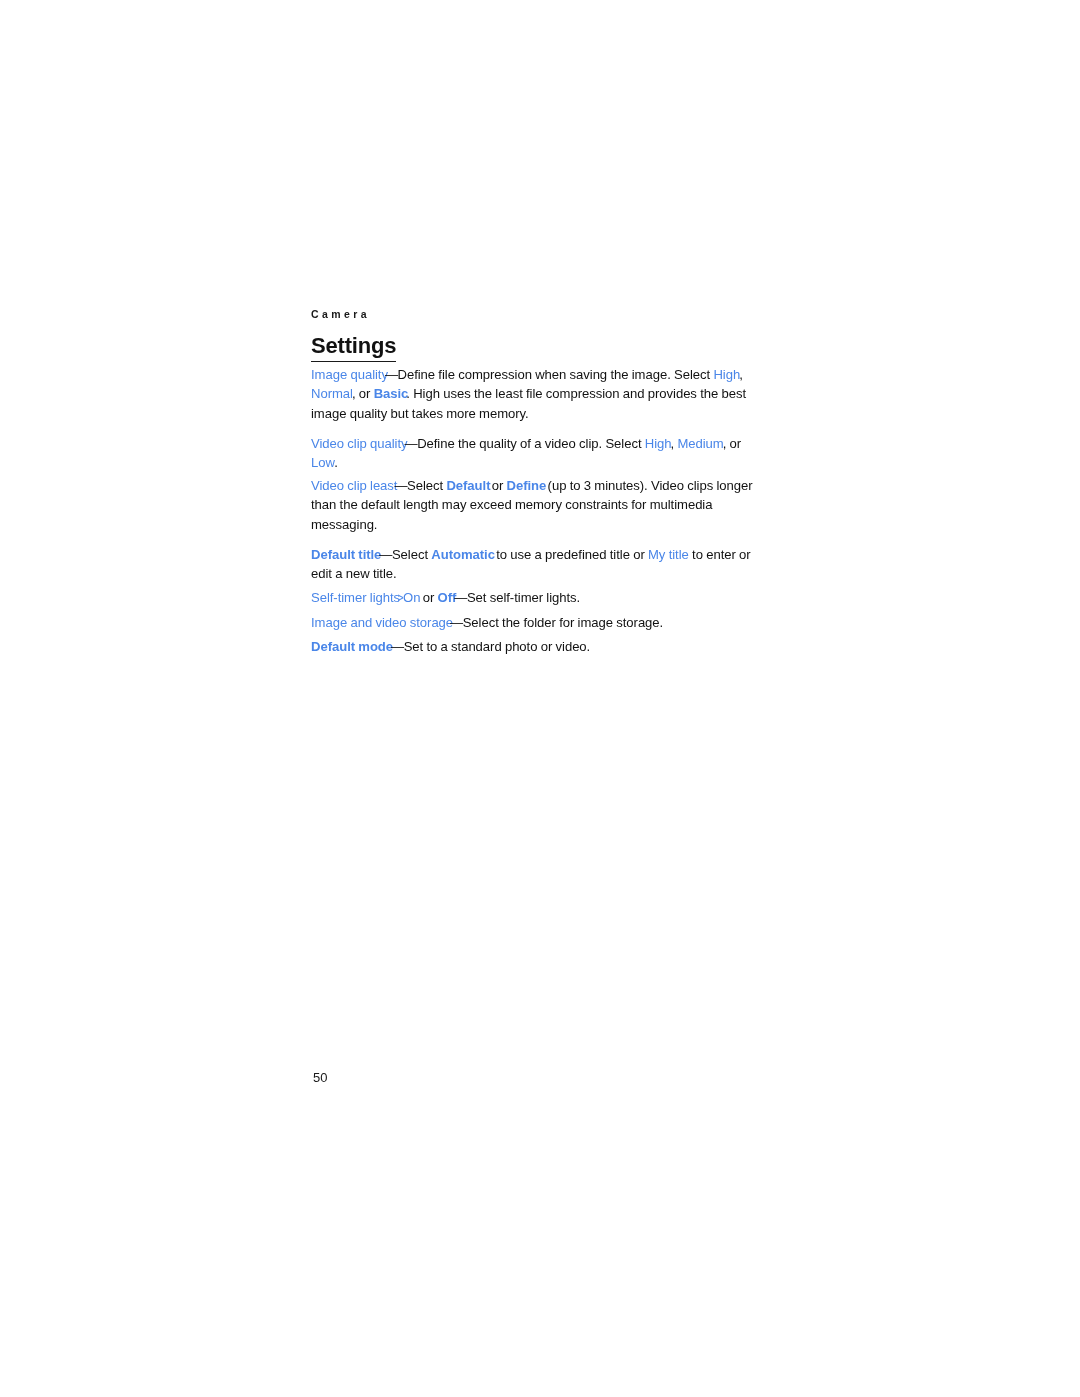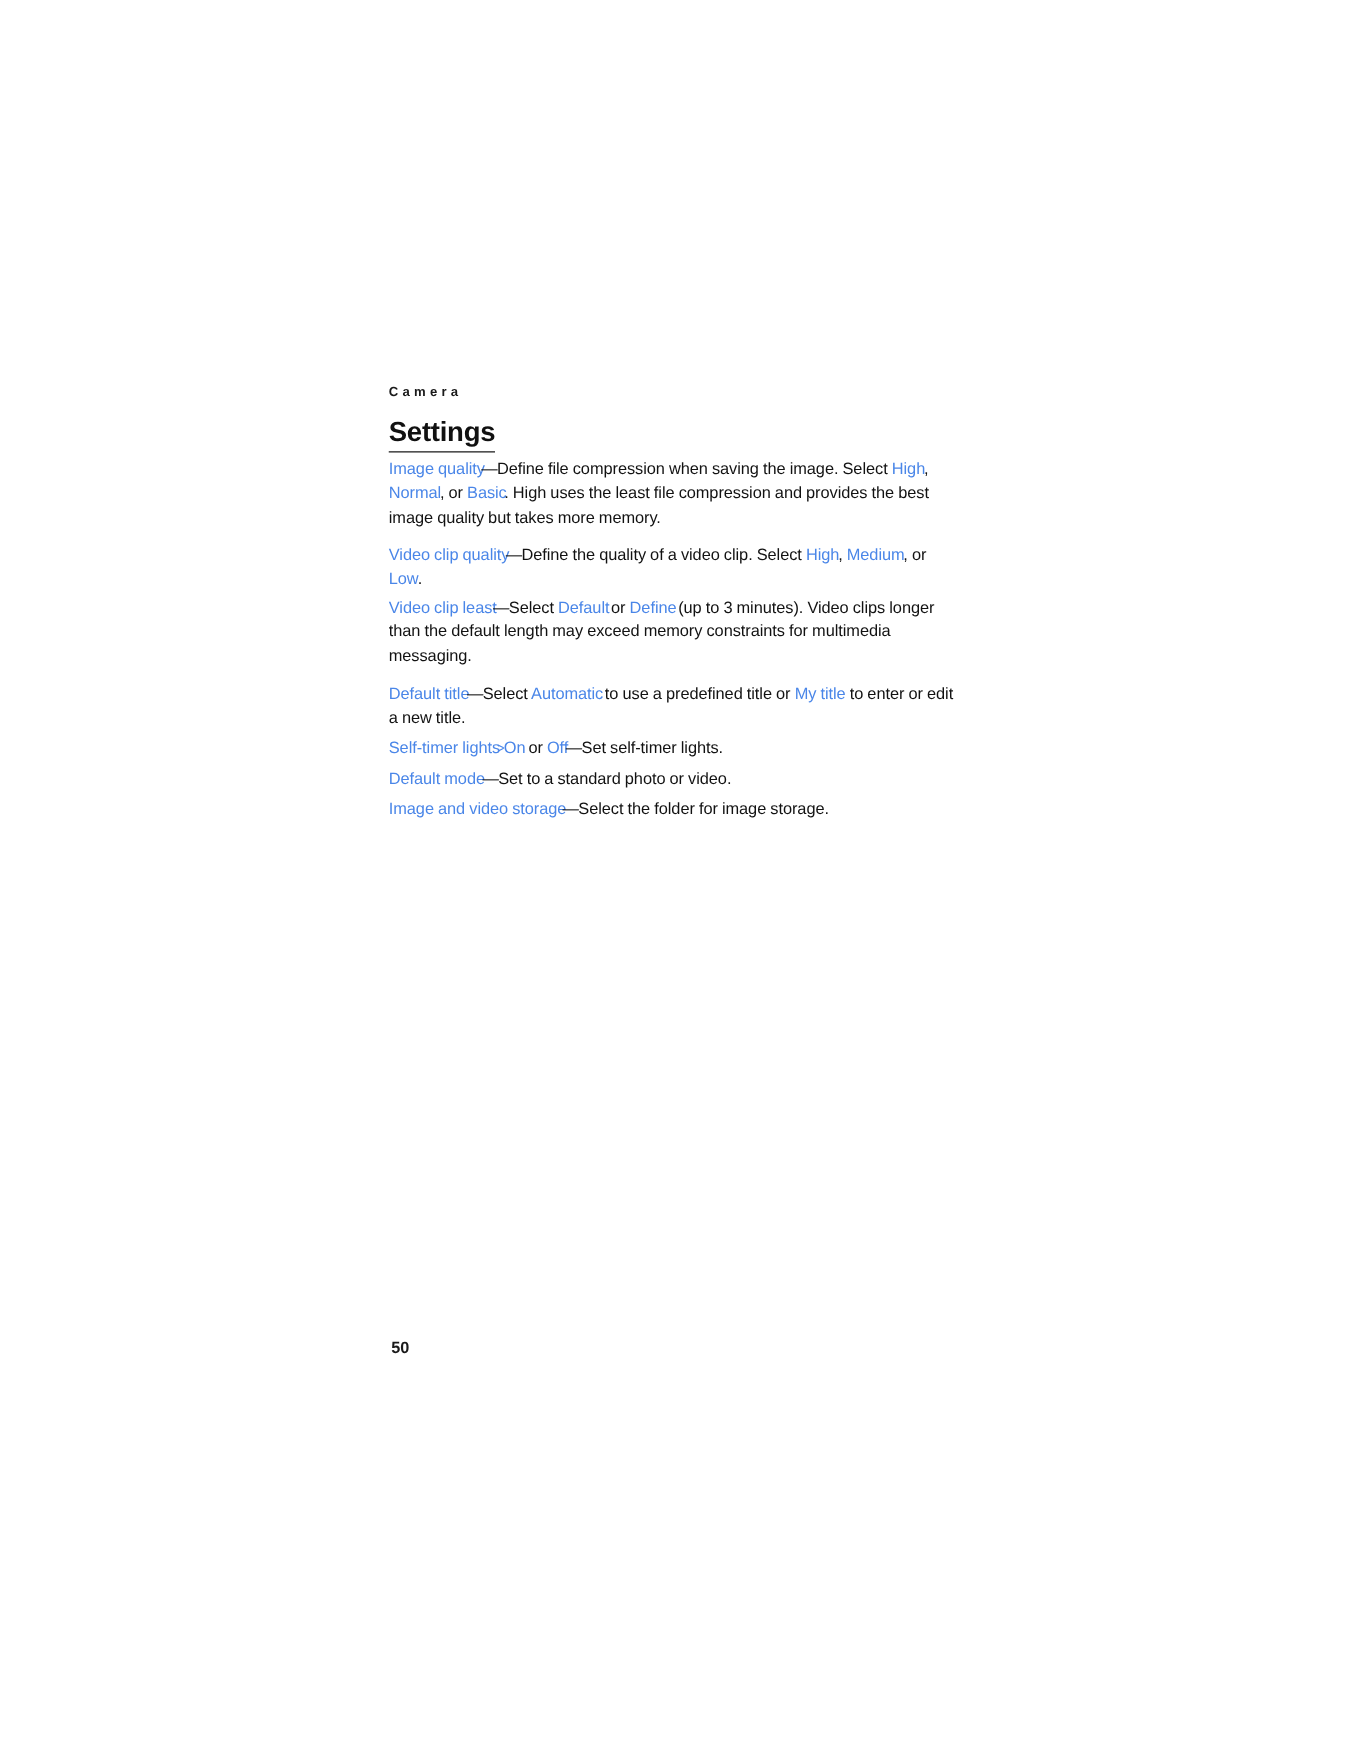--- a/index.html
+++ b/index.html
@@ -79,31 +79,31 @@
     font-size: 12px;
     display: inline-block;
     transform: scaleX(0.85);
     margin: 0 -1px 0 -2px;
   }
   .dash {
     letter-spacing: -0.5px;
   }
   
   .squeeze { margin-right: -3px; }
-  .squeeze2 { margin-right: -2px; }
+  .squeeze2 { margin-right: -2px; font-weight: bold; }
   .squeeze1 { margin-right: -1px; }
 
   
   .folio {
     position: absolute;
     left: 313px;
     top: 1070px;
     font-size: 13px;
     color: #1a1a1a;
-    font-weight: 700;
+    font-weight: 400;
   }
 </style>
 </head>
 <body>
 
 <div class="page">
 
   <div class="running-header">Camera</div>
 
   <div class="section-heading">Settings</div>
@@ -126,24 +126,24 @@
 
     <p class="para tight2">
       <span class="kw squeeze2">Default title</span><span class="dash">—</span><span>Select </span><span class="kw squeeze2">Automatic</span><span> to use a predefined title or </span><span class="kw">My title</span><span> to enter or edit a new title.</span>
     </p>
 
     <p class="para tight2">
       <span class="kw squeeze1">Self-timer lights</span><span class="sep">&gt;</span><span class="kw squeeze1">On</span><span> or </span><span class="kw squeeze2">Off</span><span class="dash">—</span><span>Set self-timer lights.</span>
     </p>
 
     <p class="para tight2">
-      <span class="kw squeeze2">Default mode</span><span class="dash">—</span><span>Set to a standard photo or video.</span>
+      <span class="kw squeeze">Image and video storage</span><span class="dash">—</span><span>Select the folder for image storage.</span>
     </p>
 
     <p class="para tight2">
-      <span class="kw squeeze">Image and video storage</span><span class="dash">—</span><span>Select the folder for image storage.</span>
+      <span class="kw squeeze2">Default mode</span><span class="dash">—</span><span>Set to a standard photo or video.</span>
     </p>
 
   </div>
 
   <div class="folio">50</div>
 
 </div>
 
 </body></html>

